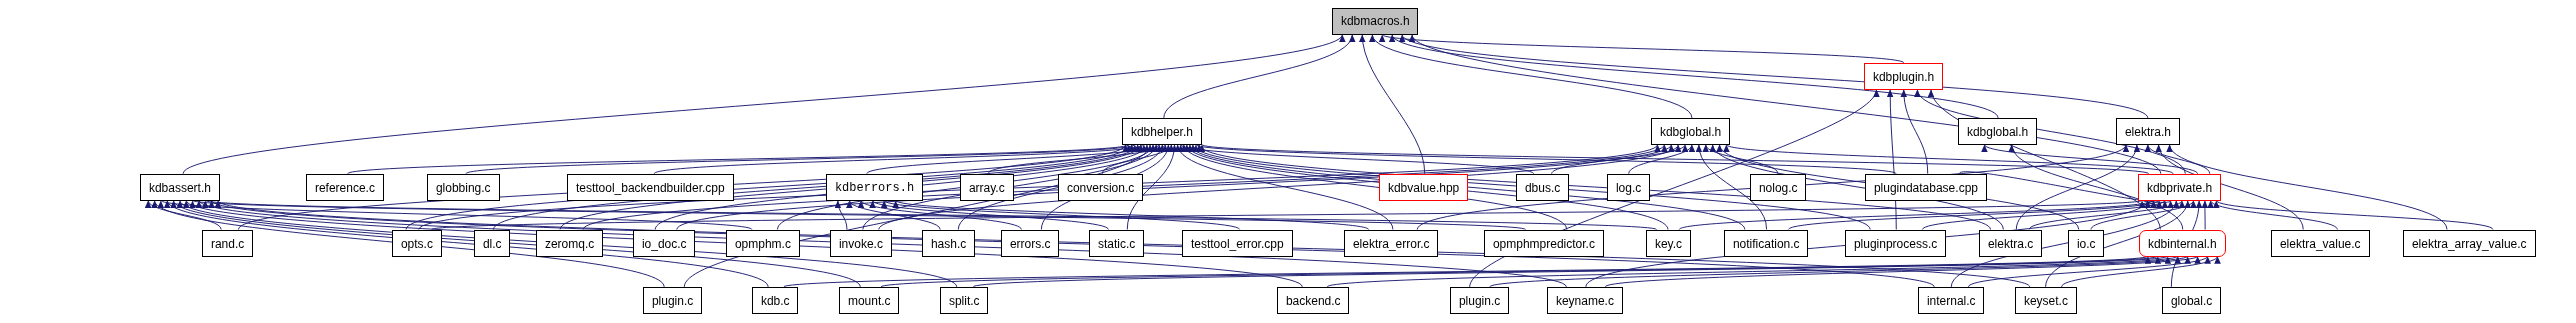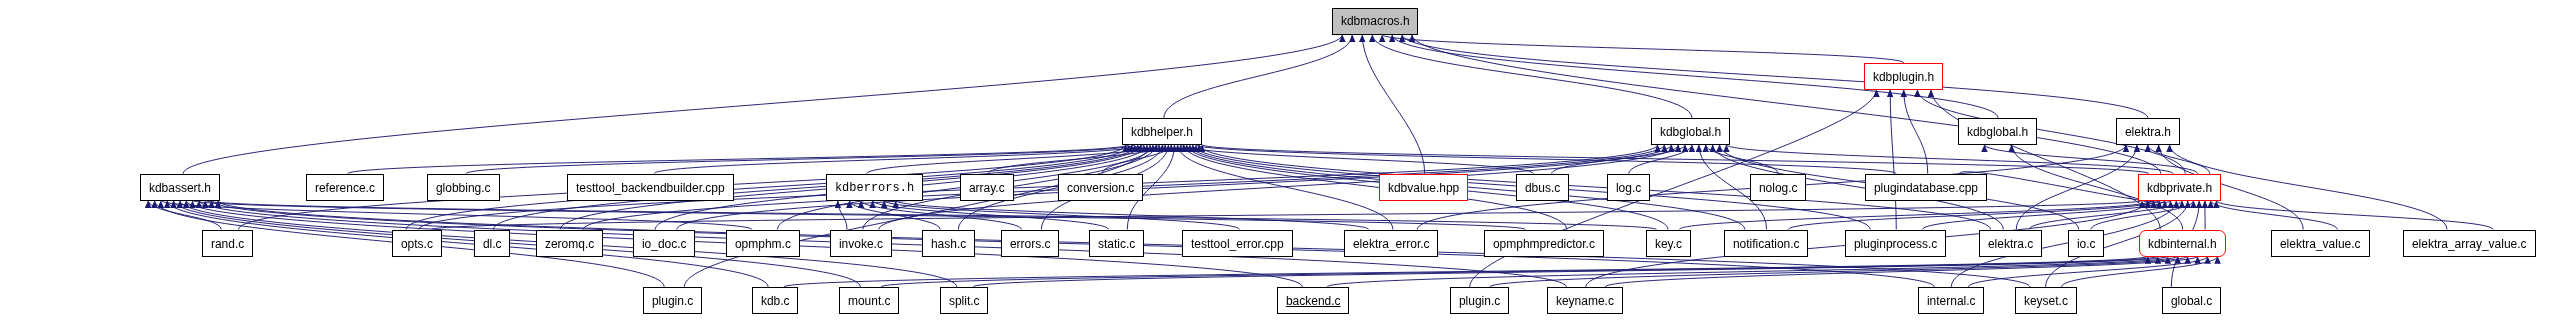--- a/index.html
+++ b/index.html
@@ -192,21 +192,21 @@
       <div class="node" style="top: 230px; left: 1845px;">pluginprocess.c</div>
       <div class="node" style="top: 230px; left: 1979px;">elektra.c</div>
       <div class="node" style="top: 230px; left: 2068px;">io.c</div>
       <div class="node truncated" style="top: 230px; left: 2139px; border-radius: 7px;">kdbinternal.h</div>
       <div class="node" style="top: 230px; left: 2271px;">elektra_value.c</div>
       <div class="node" style="top: 230px; left: 2403px;">elektra_array_value.c</div>
       <div class="node" style="top: 287px; left: 643px;">plugin.c</div>
       <div class="node" style="top: 287px; left: 752px;">kdb.c</div>
       <div class="node" style="top: 287px; left: 839px;">mount.c</div>
       <div class="node" style="top: 287px; left: 940px;">split.c</div>
-      <div class="node" style="top: 287px; left: 1277px; text-decoration: underline;">backend.c</div>
+      <div class="node" style="top: 287px; left: 1277px;">backend.c</div>
       <div class="node" style="top: 287px; left: 1450px;">plugin.c</div>
       <div class="node" style="top: 287px; left: 1547px;">keyname.c</div>
       <div class="node" style="top: 287px; left: 1918px;">internal.c</div>
       <div class="node" style="top: 287px; left: 2015px;">keyset.c</div>
       <div class="node" style="top: 287px; left: 2142px; margin-left: 20px;">global.c</div>
     </div>
 </div>
 
 
 </body></html>

